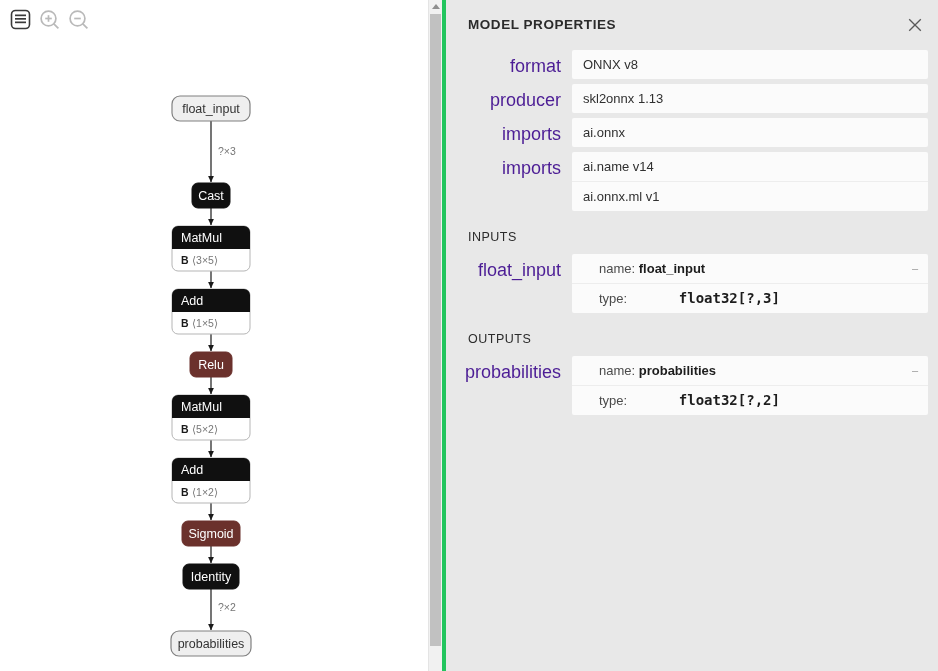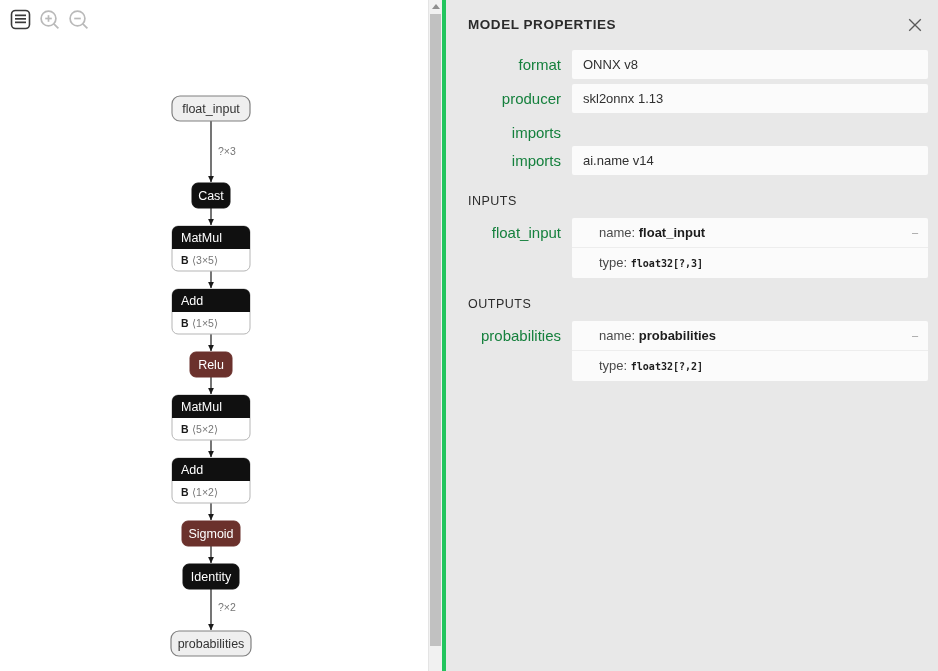--- a/index.html
+++ b/index.html
@@ -126,22 +126,22 @@
   
   .prop-row {
     display: flex;
     align-items: flex-start;
     margin-bottom: 5px;
   }
   .prop-label {
     width: 118px;
     padding-top: 6px;
     text-align: right;
-    font-size: 15px;
-    color: #15803d;
+    font-size: 18px;
+    color: #4c1d95;
     padding-right: 11px;
     box-sizing: border-box;
     margin-left: 8px;
   }
   .prop-value-box {
     width: 356px;
     background: #fbfbfb;
     border-radius: 2px;
     overflow: hidden;
   }
@@ -160,22 +160,23 @@
     color: #4a4a4a;
     margin-left: 16px;
   }
   .prop-value-line .v-bold {
     font-weight: bold;
     color: #1d1d1d;
   }
   .prop-value-line .v-mono {
     font-family: "DejaVu Sans Mono", "Liberation Mono", monospace;
     font-weight: bold;
-    font-size: 10px;
+    font-size: 14px;
     color: #1d1d1d;
+    margin-left: 48px;
   }
   .collapse-hint {
     position: absolute;
     right: 10px;
     top: 7px;
     font-size: 11px;
     color: #9a9a9a;
     line-height: 14px;
   }
 
@@ -327,25 +328,29 @@
           </div>
         </div>
         <div class="prop-row">
           <div class="prop-label">producer</div>
           <div class="prop-value-box">
             <div class="prop-value-line"><span>skl2onnx 1.13</span></div>
           </div>
         </div>
         <div class="prop-row">
           <div class="prop-label">imports</div>
+          <div class="prop-value-box">
+            <div class="prop-value-line"><span>ai.onnx</span></div>
+          </div>
         </div>
         <div class="prop-row">
           <div class="prop-label">imports</div>
           <div class="prop-value-box">
             <div class="prop-value-line"><span>ai.name v14</span></div>
+            <div class="prop-value-line"><span>ai.onnx.ml v1</span></div>
           </div>
         </div>
       </div>
 
     <div class="block-gap"></div>
     <div class="section-title">INPUTS</div>
     <div class="block-gap-sm"></div>
     <div id="inputs-list">
         <div class="prop-row">
           <div class="prop-label">float_input</div>

